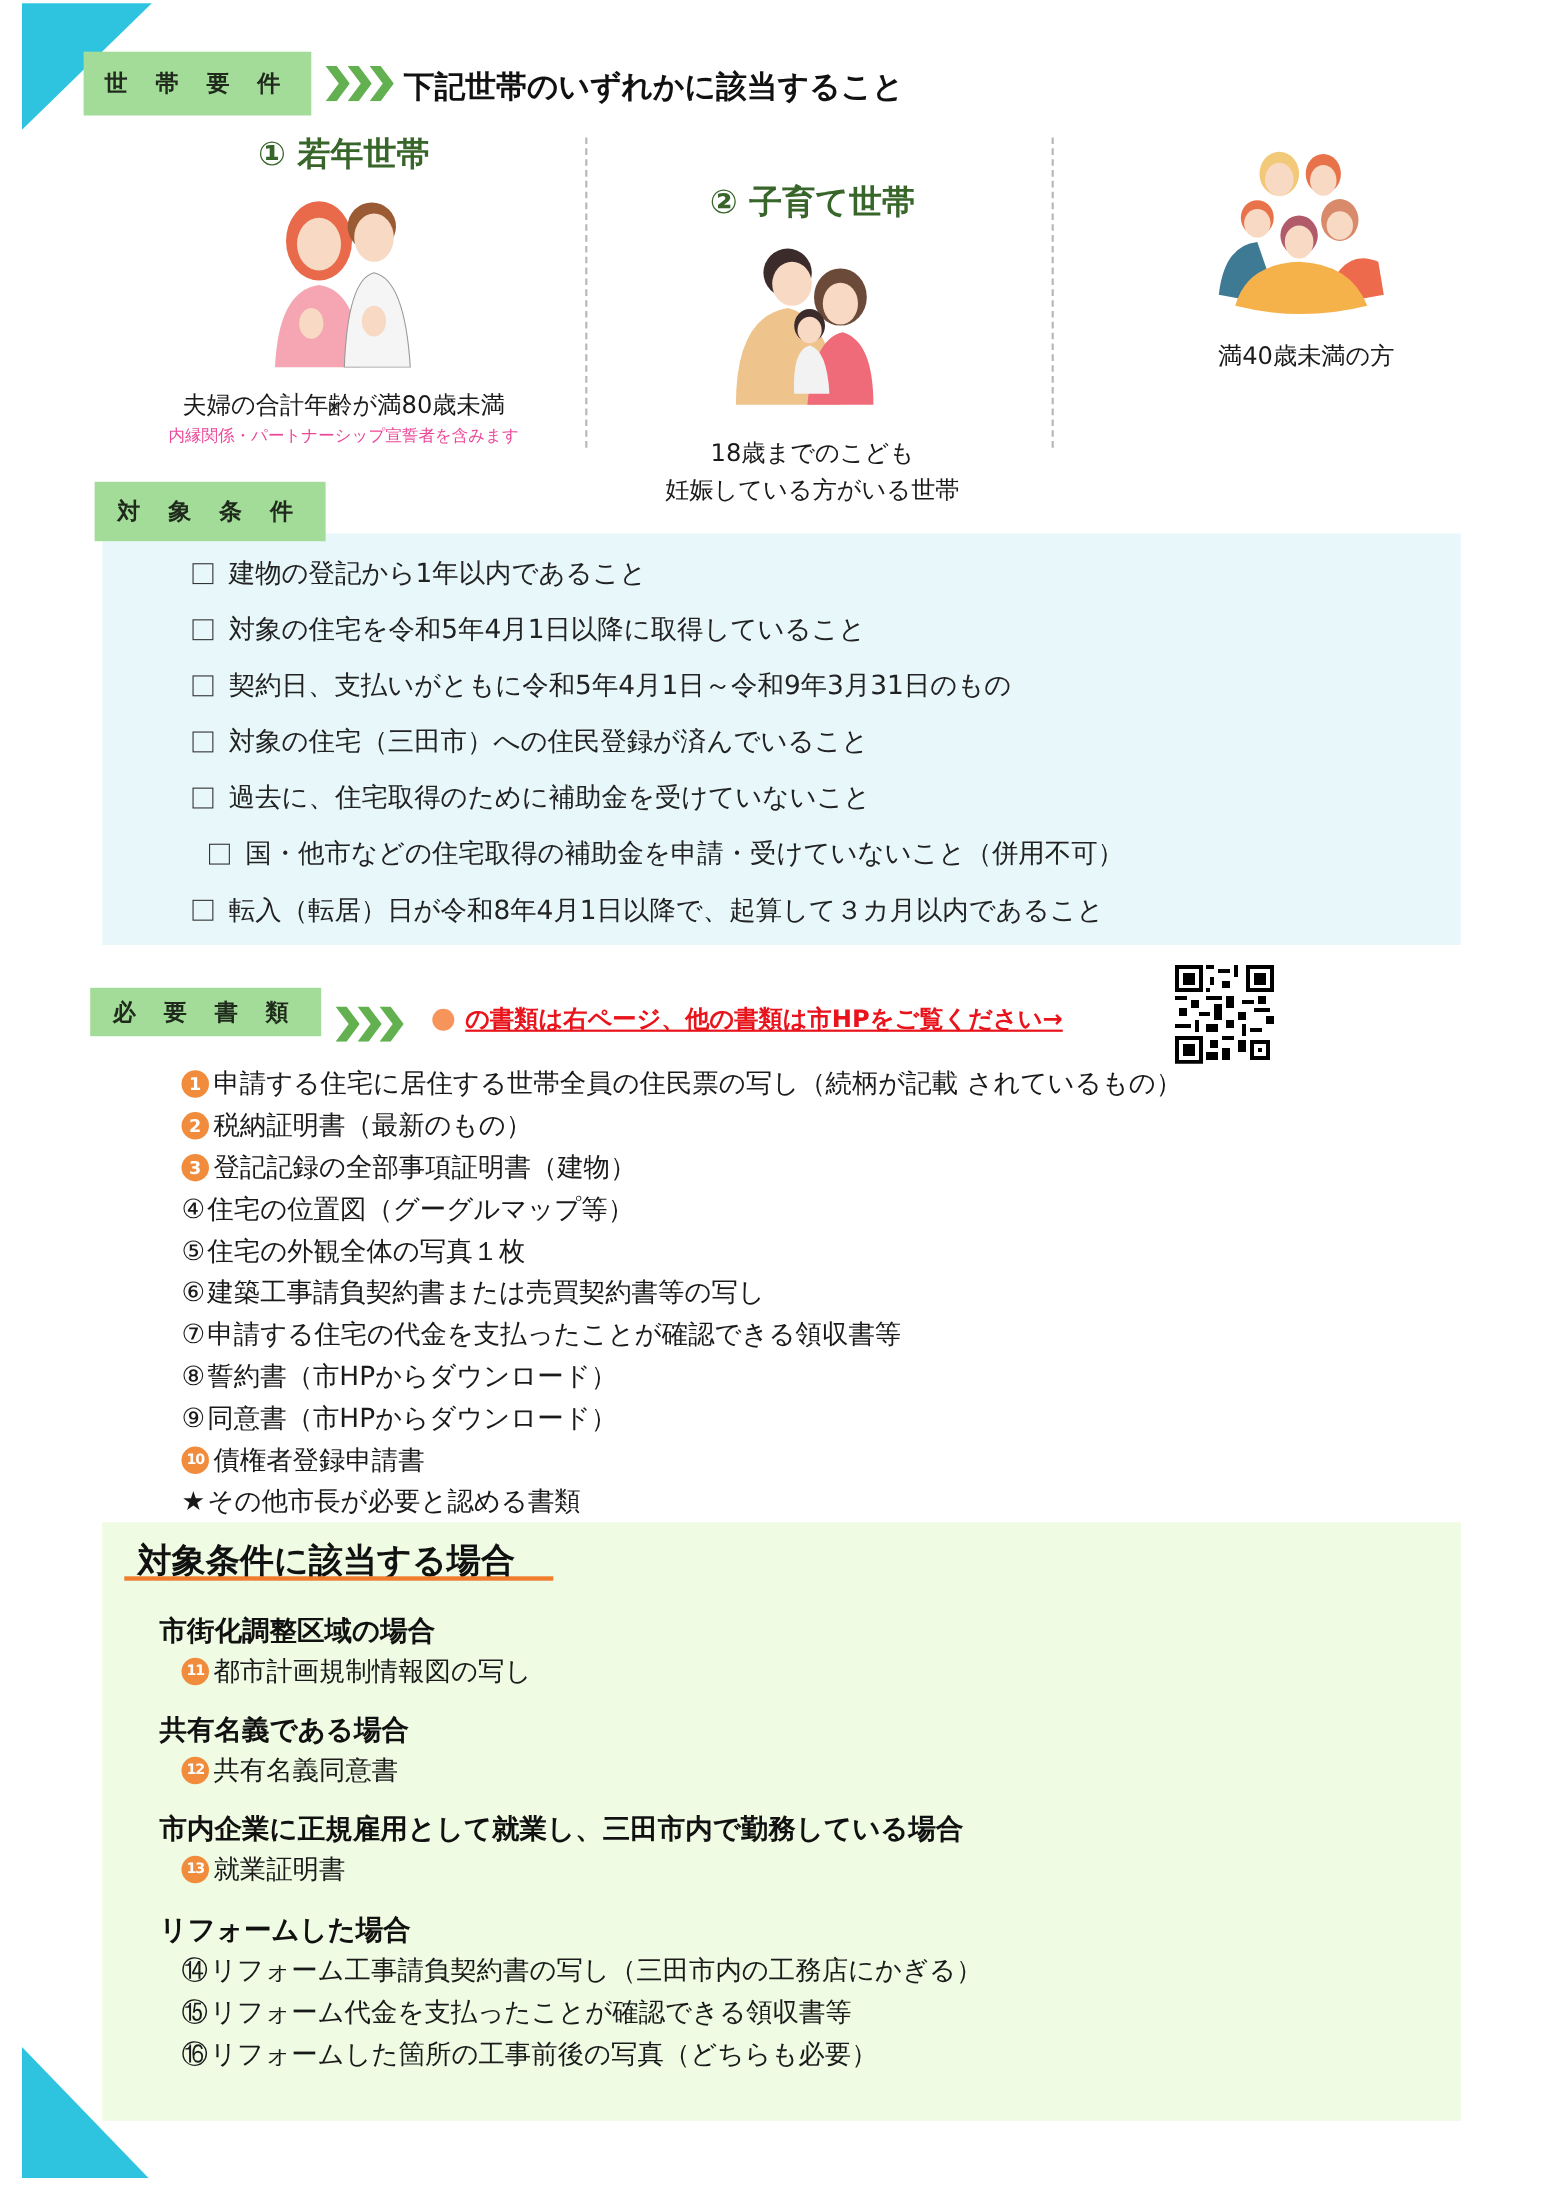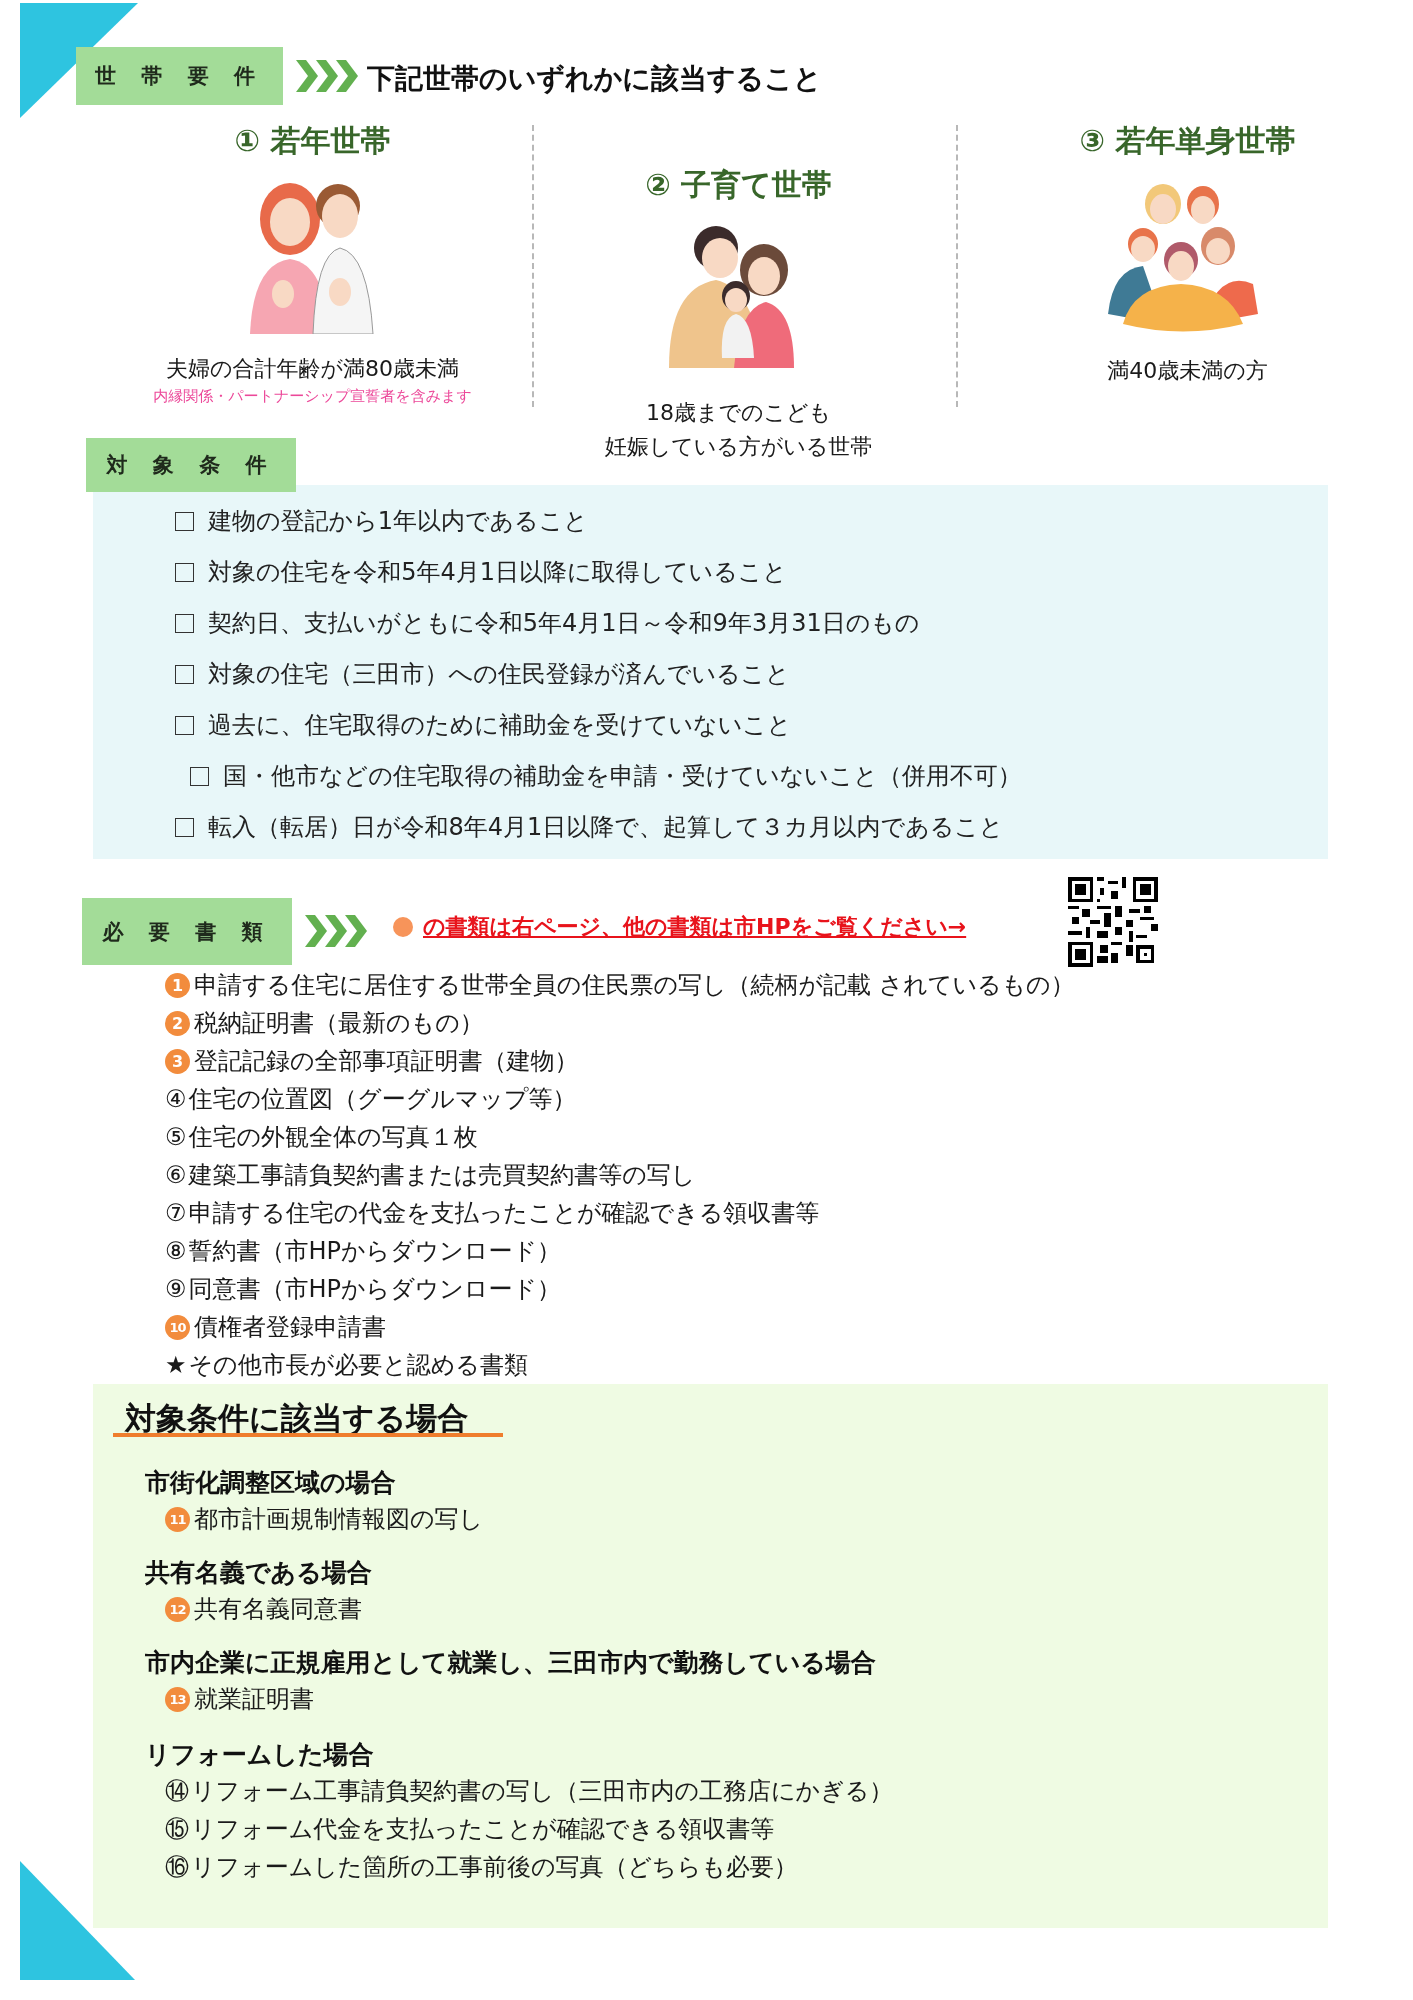--- a/index.html
+++ b/index.html
@@ -150,21 +150,20 @@
       <ellipse cx="82" cy="78" rx="14" ry="15" fill="#3b2b2b"></ellipse>
       <ellipse cx="82" cy="82" rx="11" ry="12" fill="#f8d9c4"></ellipse>
       <path d="M68 140 Q66 100 82 96 Q98 100 100 140 Z" fill="#f2f2f2"></path>
     </svg>
   </div>
   <div class="col-text">18歳までのこども</div>
   <div class="col-text" style="margin-top:0;">妊娠している方がいる世帯</div>
 </div>
 
 <div class="col" style="left:975px;">
-  <div class="col-title">③ 若年単身世帯</div>
   <div class="illus">
     <svg viewBox="0 0 170 160" width="170" height="160">
       <ellipse cx="60" cy="30" rx="18" ry="20" fill="#f2c879"></ellipse>
       <ellipse cx="60" cy="35" rx="13" ry="15" fill="#f8d9c4"></ellipse>
       <ellipse cx="100" cy="30" rx="16" ry="18" fill="#e8734a"></ellipse>
       <ellipse cx="100" cy="36" rx="12" ry="14" fill="#f8d9c4"></ellipse>
       <ellipse cx="40" cy="70" rx="15" ry="16" fill="#e8734a"></ellipse>
       <ellipse cx="40" cy="75" rx="12" ry="13" fill="#f8d9c4"></ellipse>
       <ellipse cx="115" cy="72" rx="17" ry="19" fill="#d88a6a"></ellipse>
       <ellipse cx="115" cy="77" rx="12" ry="13" fill="#f8d9c4"></ellipse>
@@ -203,21 +202,21 @@
 </div>
 <div class="cond-item" style="top:760px;padding-left:15px;">
   <span class="checkbox"></span>
   <span>国・他市などの住宅取得の補助金を申請・受けていないこと（併用不可）</span>
 </div>
 <div class="cond-item" style="top:811px;">
   <span class="checkbox"></span>
   <span>転入（転居）日が令和8年4月1日以降で、起算して３カ月以内であること</span>
 </div>
 
-<div class="label-box" style="left:82px;top:898px;width:210px;height:67px;">必 要 書 類</div>
+<div class="label-box" style="left:82px;top:898px;width:210px;height:44px;">必 要 書 類</div>
 <div class="chevrons" style="left:305px;top:915px;">
   <div class="chev">
       <svg viewBox="0 0 22 32">
         <polygon points="0,0 10,0 22,16 10,32 0,32 12,16" fill="#62b04f"></polygon>
       </svg>
     </div>
   <div class="chev">
       <svg viewBox="0 0 22 32">
         <polygon points="0,0 10,0 22,16 10,32 0,32 12,16" fill="#62b04f"></polygon>
       </svg>

